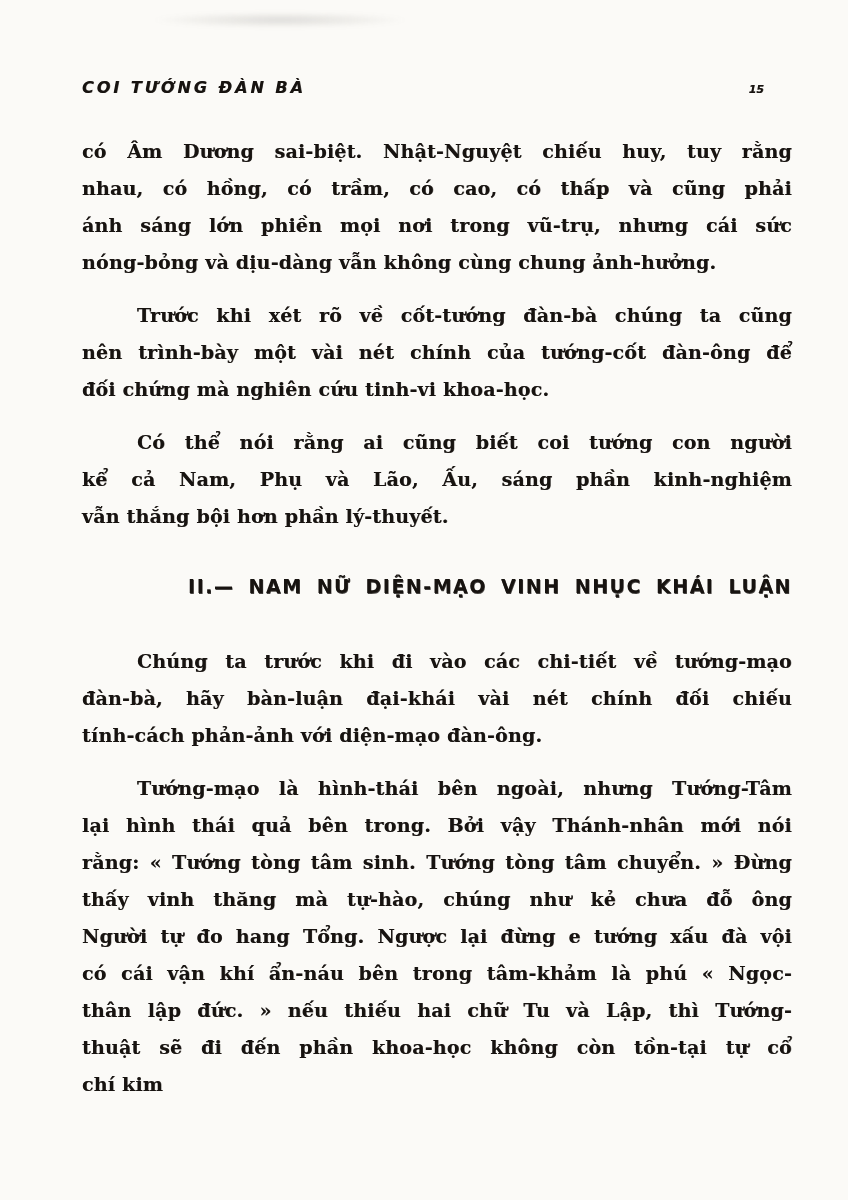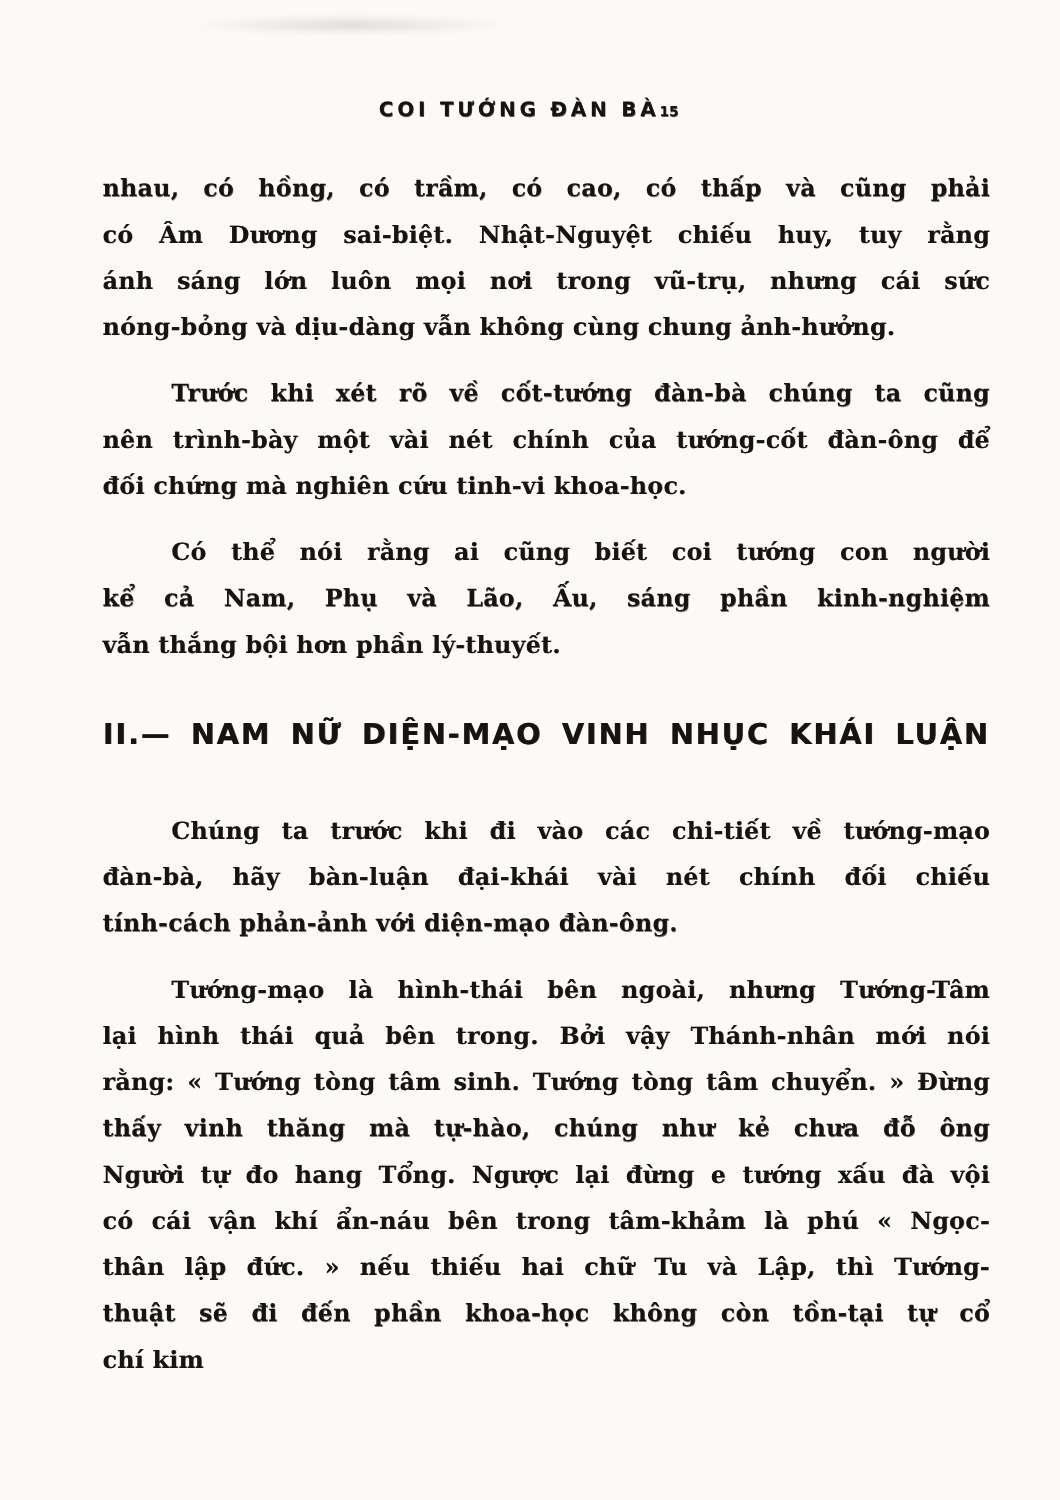--- a/index.html
+++ b/index.html
@@ -27,24 +27,25 @@
     filter: blur(2px);
   }
   .content {
     position: absolute;
     left: 82px;
     top: 78px;
     width: 710px;
   }
   .page-header {
     display: flex;
-    justify-content: center;
+    justify-content: space-between;
     align-items: baseline;
     margin-bottom: 36px;
     font-family: "DejaVu Sans", "Liberation Sans", sans-serif;
+    font-style: italic;
   }
   .running-title {
     font-size: 16px;
     font-weight: 700;
     letter-spacing: 3px;
     text-shadow: 0.4px 0.4px 0 rgba(23,19,16,0.7);
   }
   .page-number {
     font-size: 11px;
     font-weight: 700;
@@ -66,46 +67,46 @@
     white-space: normal;
   }
   .line.last {
     text-align-last: left;
   }
   .line.indent {
     padding-left: 55px;
   }
   .section-heading {
     margin: 40px 0 46px 0;
-    text-align: center;
+    text-align: right;
     font-family: "DejaVu Sans", "Liberation Sans", sans-serif;
-    font-size: 23px;
+    font-size: 19px;
     font-weight: 800;
     letter-spacing: 1.5px;
     word-spacing: 6px;
     text-shadow: 0.5px 0.5px 0 rgba(23,19,16,0.8);
   }
 </style>
 </head>
 <body>
 
 <div class="scan-page">
   <div class="scan-smudge"></div>
 
   <div class="content">
 
     <div class="page-header">
       <span class="running-title">COI TƯỚNG ĐÀN BÀ</span>
       <span class="page-number">15</span>
     </div>
 
     <div class="para">
+      <div class="line">có Âm Dương sai-biệt. Nhật-Nguyệt chiếu huy, tuy rằng</div>
       <div class="line">nhau, có hồng, có trầm, có cao, có thấp và cũng phải</div>
-      <div class="line">có Âm Dương sai-biệt. Nhật-Nguyệt chiếu huy, tuy rằng</div>
-      <div class="line">ánh sáng lớn luôn mọi nơi trong vũ-trụ, nhưng cái sức</div>
+      <div class="line">ánh sáng lớn phiền mọi nơi trong vũ-trụ, nhưng cái sức</div>
       <div class="line last">nóng-bỏng và dịu-dàng vẫn không cùng chung ảnh-hưởng.</div>
     </div>
 
     <div class="para">
       <div class="line indent">Trước khi xét rõ về cốt-tướng đàn-bà chúng ta cũng</div>
       <div class="line">nên trình-bày một vài nét chính của tướng-cốt đàn-ông để</div>
       <div class="line last">đối chứng mà nghiên cứu tinh-vi khoa-học.</div>
     </div>
 
     <div class="para after-p2">

